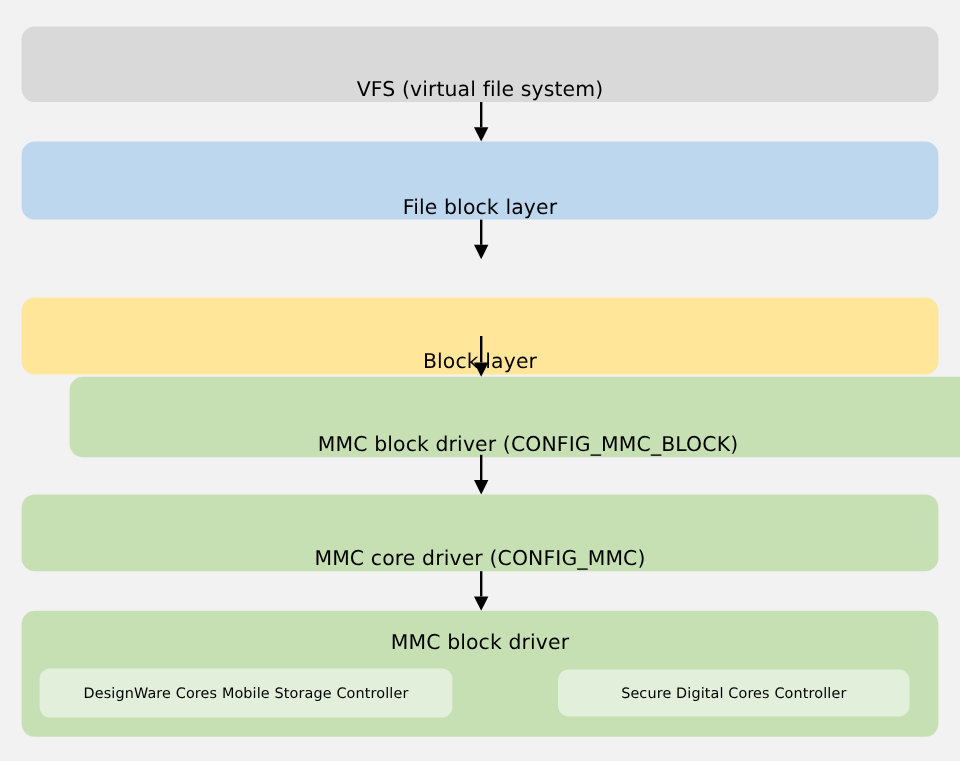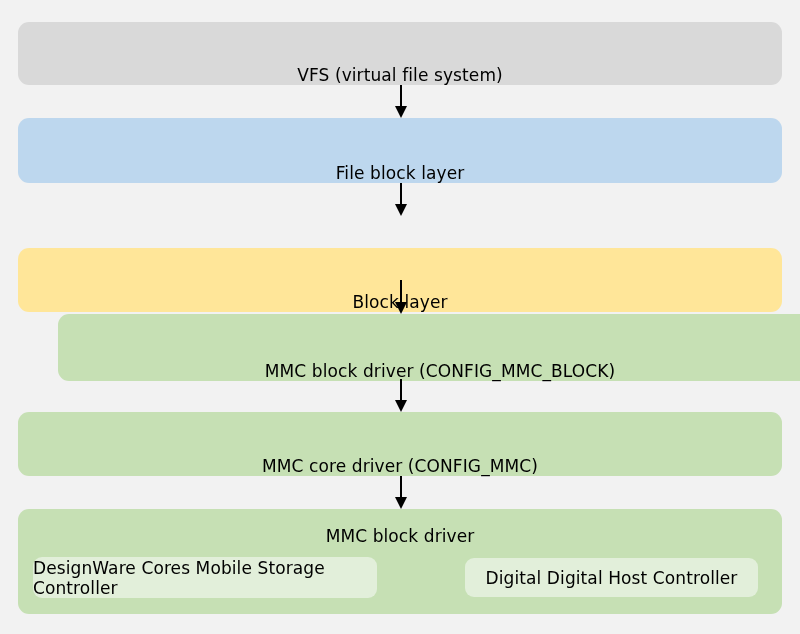--- a/index.html
+++ b/index.html
@@ -54,21 +54,21 @@
     text-align: center;
     font-size: 17px;
   }
   .controller-box {
     position: absolute;
     background: #e2efda;
     border-radius: 9px;
     display: flex;
     align-items: center;
     justify-content: center;
-    font-size: 17px;
+    font-size: 12px;
   }
   .controller-dwc {
     left: 15px;
     top: 48px;
     width: 344px;
     height: 41px;
   }
   .controller-sdhc {
     left: 447px;
     top: 49px;
@@ -151,17 +151,17 @@
     <div class="shaft"></div>
     <div class="head"></div>
   </div>
 
   <div class="layer-box box-green box-mmc-host">
     <div class="host-title">MMC block driver</div>
     <div class="controller-box controller-dwc">
       <span>DesignWare Cores Mobile Storage Controller</span>
     </div>
     <div class="controller-box controller-sdhc">
-      <span>Digital Digital Host Controller</span>
+      <span>Secure Digital Cores Controller</span>
     </div>
   </div>
 
 </div>
 
 </body></html>

